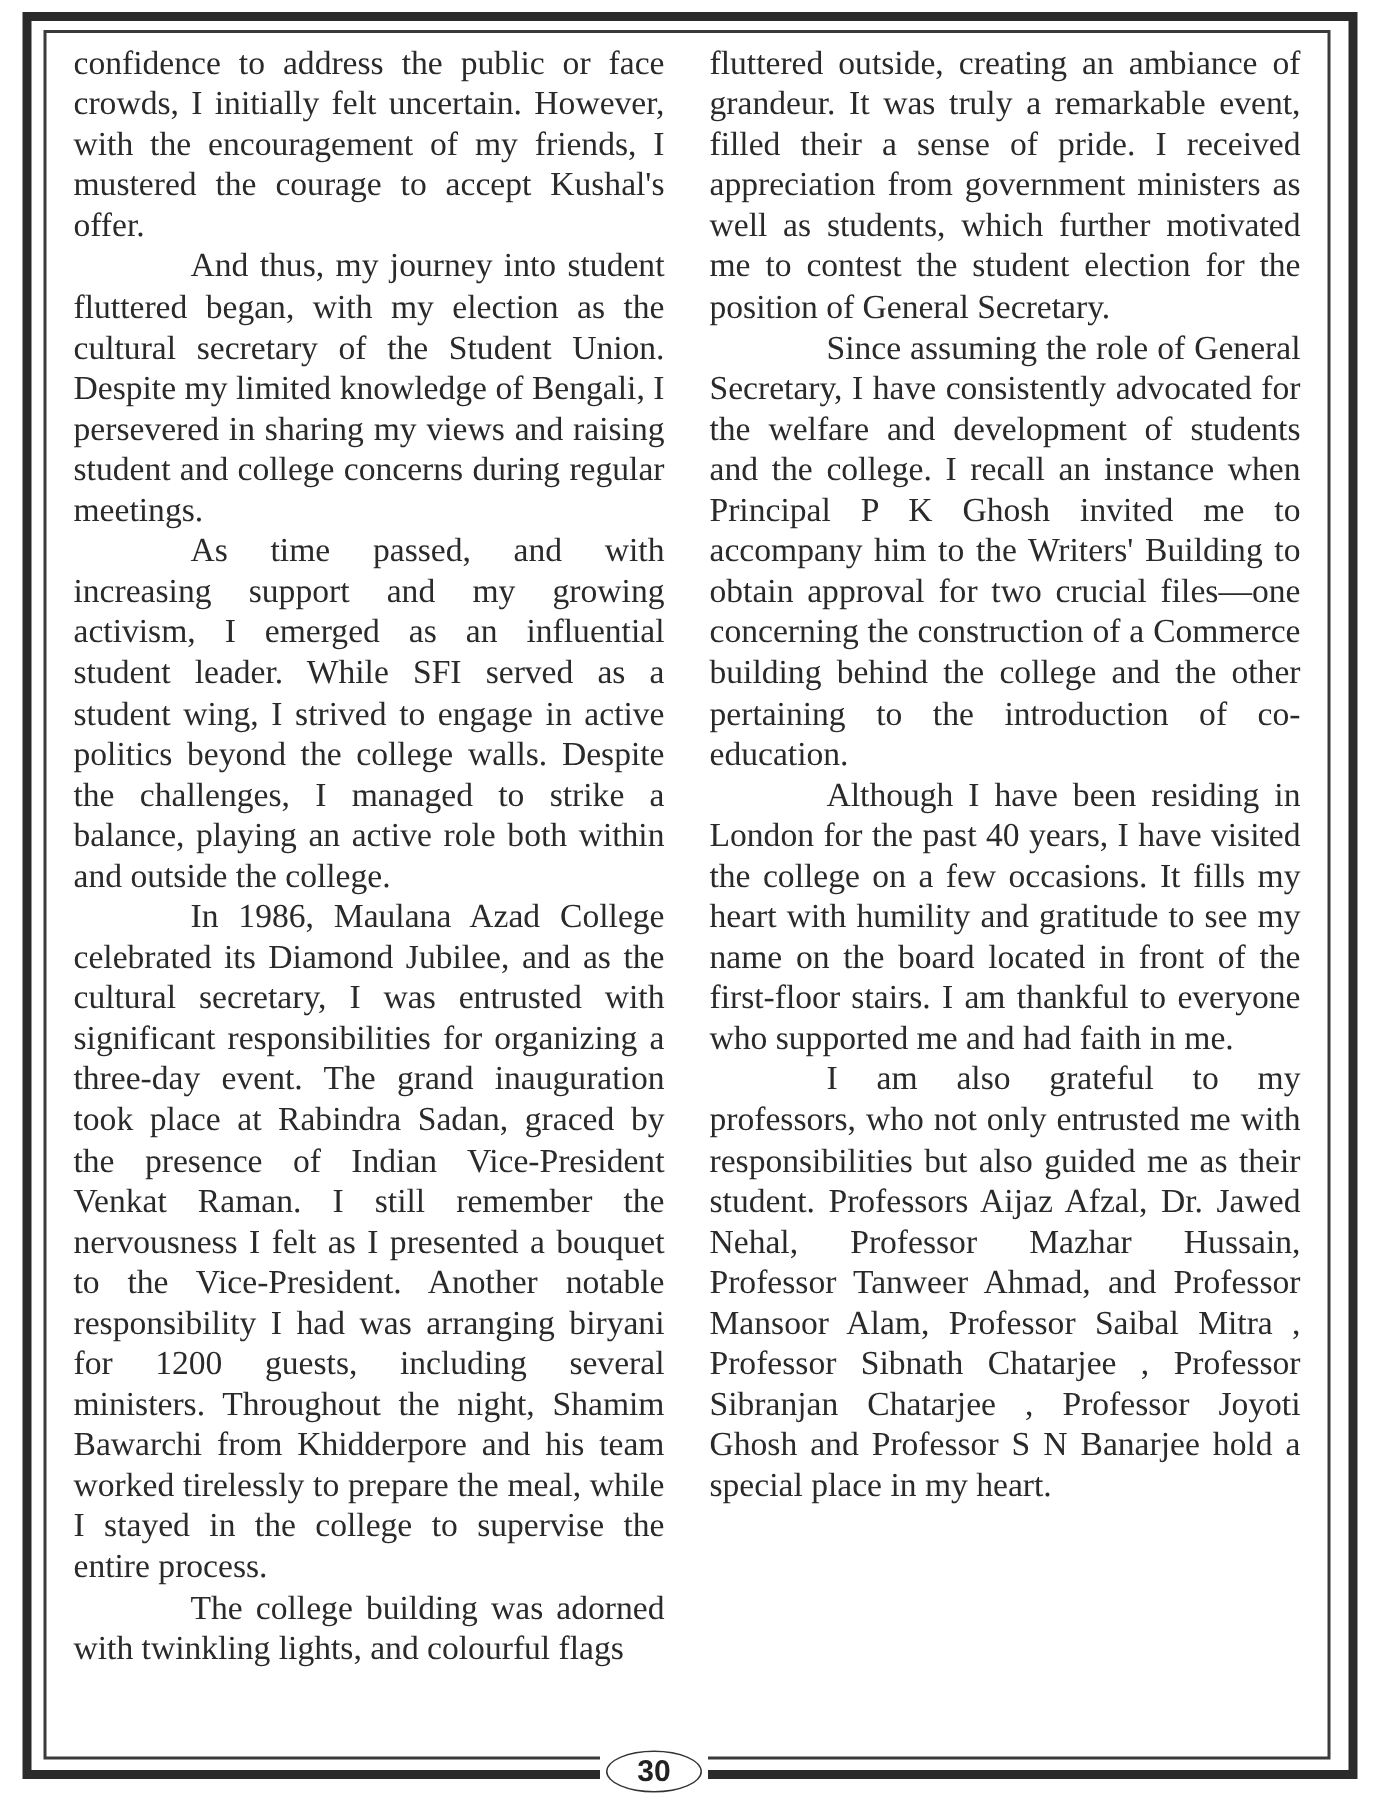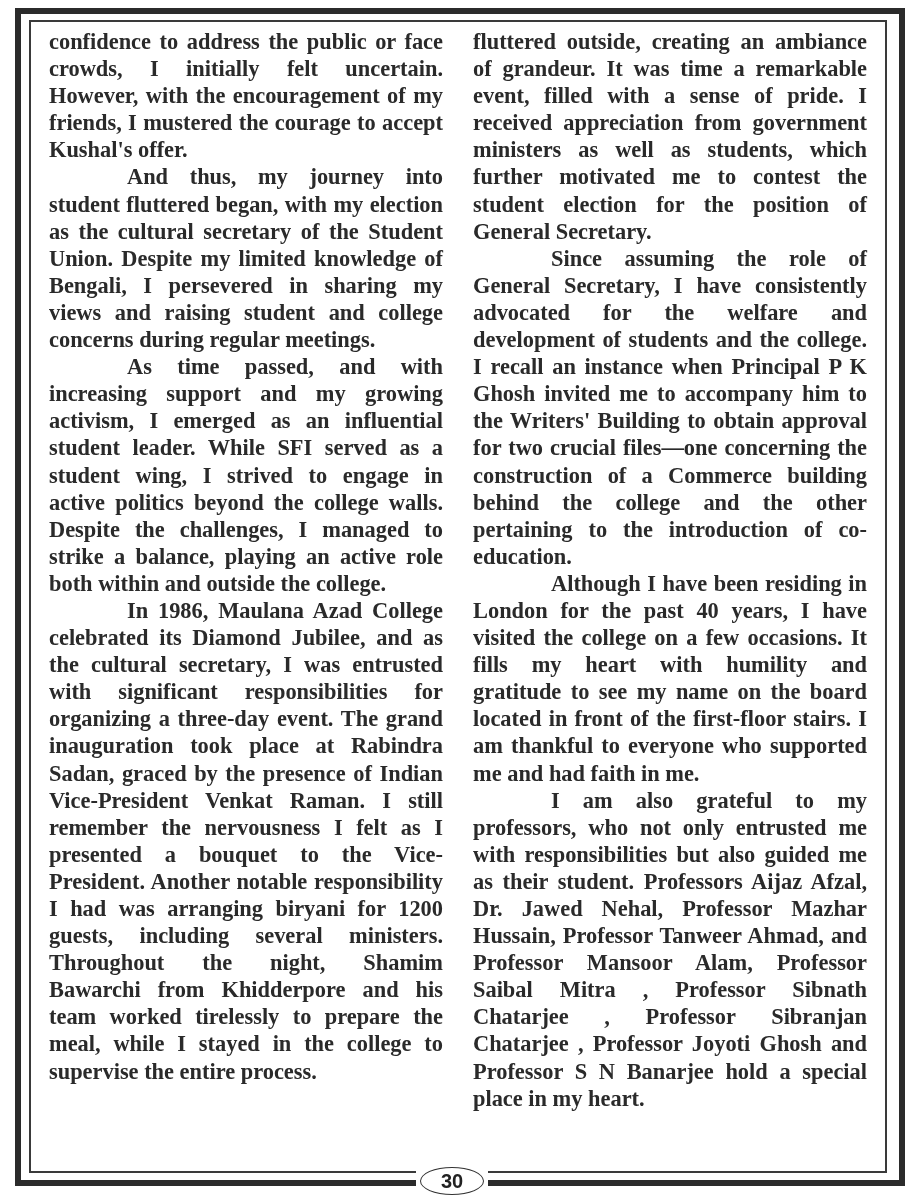--- a/index.html
+++ b/index.html
@@ -13,26 +13,26 @@
     border: 2px solid #3a3a3a; box-sizing: border-box; background: #fff;
   }
   .columns {
     position: absolute; left: 49px; top: 28px; width: 818px; height: 1120px;
     display: flex; justify-content: space-between;
   }
   .col {
     width: 394px;
     font-family: "Liberation Serif", "DejaVu Serif", serif;
     font-size: 22.4px; line-height: 27.1px; color: #2a2a2a;
-    text-align: justify; hyphens: none; font-weight: bold;
+    text-align: justify; hyphens: none;
   }
   .col p { margin: 0; }
   .col p.indent { text-indent: 78px; }
   .page-number-wrap {
-    position: absolute; left: 416px; top: 1166px; width: 72px; height: 30px;
+    position: absolute; left: 400px; top: 1166px; width: 72px; height: 30px;
     background: #fff; display: flex; align-items: center; justify-content: center;
   }
   .page-number {
     width: 64px; height: 28px; border: 1.5px solid #333; border-radius: 50%;
     display: flex; align-items: center; justify-content: center;
     font-family: "Liberation Sans", "DejaVu Sans", sans-serif; font-weight: bold;
     font-size: 20px; color: #222; background: #fff; box-sizing: border-box;
   }
 </style>
 </head>
@@ -40,23 +40,24 @@
 
 <div class="outer-frame"></div>
 <div class="inner-frame"></div>
 
 <div class="columns">
   <div class="col">
     <p>confidence to address the public or face crowds, I initially felt uncertain. However, with the encouragement of my friends, I mustered the courage to accept Kushal's offer.</p>
     <p class="indent">And thus, my journey into student fluttered began, with my election as the cultural secretary of the Student Union. Despite my limited knowledge of Bengali, I persevered in sharing my views and raising student and college concerns during regular meetings.</p>
     <p class="indent">As time passed, and with increasing support and my growing activism, I emerged as an influential student leader. While SFI served as a student wing, I strived to engage in active politics beyond the college walls. Despite the challenges, I managed to strike a balance, playing an active role both within and outside the college.</p>
     <p class="indent">In 1986, Maulana Azad College celebrated its Diamond Jubilee, and as the cultural secretary, I was entrusted with significant responsibilities for organizing a three-day event. The grand inauguration took place at Rabindra Sadan, graced by the presence of Indian Vice-President Venkat Raman. I still remember the nervousness I felt as I presented a bouquet to the Vice-President. Another notable responsibility I had was arranging biryani for 1200 guests, including several ministers. Throughout the night, Shamim Bawarchi from Khidderpore and his team worked tirelessly to prepare the meal, while I stayed in the college to supervise the entire process.</p>
+    <p class="indent">The college building was adorned with twinkling lights, and colourful flags</p>
   </div>
   <div class="col">
-    <p>fluttered outside, creating an ambiance of grandeur. It was time a remarkable event, filled with a sense of pride. I received appreciation from government ministers as well as students, which further motivated me to contest the student election for the position of General Secretary.</p>
+    <p>fluttered outside, creating an ambiance of grandeur. It was truly a remarkable event, filled their a sense of pride. I received appreciation from government ministers as well as students, which further motivated me to contest the student election for the position of General Secretary.</p>
     <p class="indent">Since assuming the role of General Secretary, I have consistently advocated for the welfare and development of students and the college. I recall an instance when Principal P K Ghosh invited me to accompany him to the Writers' Building to obtain approval for two crucial files—one concerning the construction of a Commerce building behind the college and the other pertaining to the introduction of co-education.</p>
     <p class="indent">Although I have been residing in London for the past 40 years, I have visited the college on a few occasions. It fills my heart with humility and gratitude to see my name on the board located in front of the first-floor stairs. I am thankful to everyone who supported me and had faith in me.</p>
     <p class="indent">I am also grateful to my professors, who not only entrusted me with responsibilities but also guided me as their student. Professors Aijaz Afzal, Dr. Jawed Nehal, Professor Mazhar Hussain, Professor Tanweer Ahmad, and Professor Mansoor Alam, Professor Saibal Mitra , Professor Sibnath Chatarjee , Professor Sibranjan Chatarjee , Professor Joyoti Ghosh and Professor S N Banarjee hold a special place in my heart.</p>
   </div>
 </div>
 
 <div class="page-number-wrap">
   <div class="page-number">30</div>
 </div>
 

